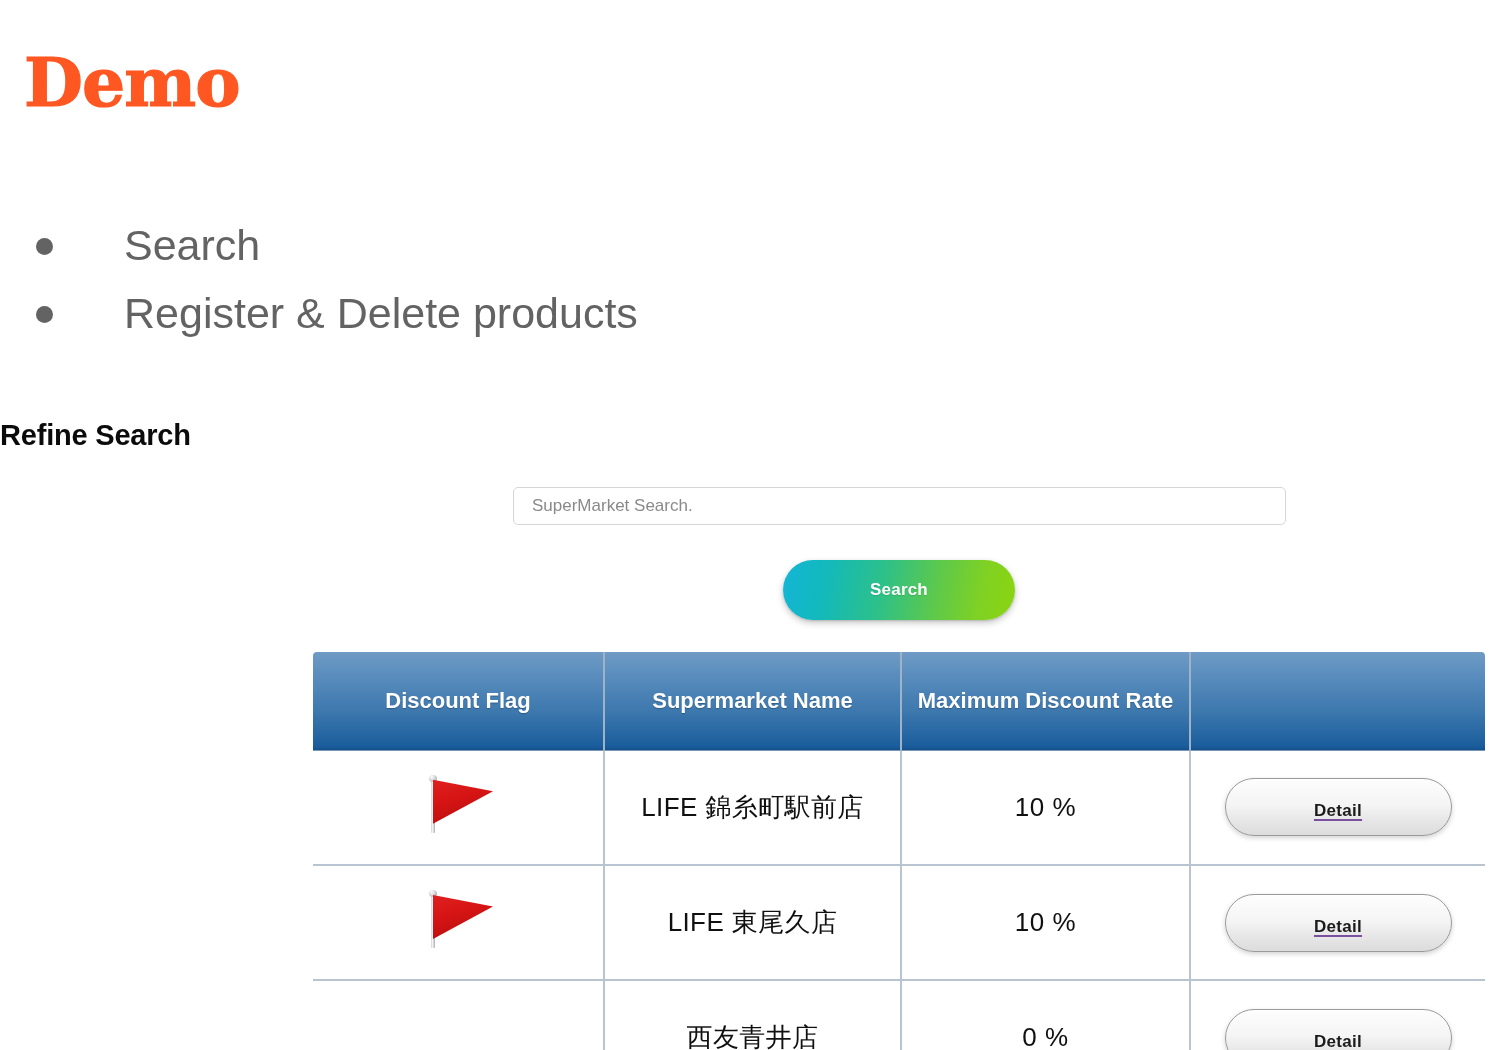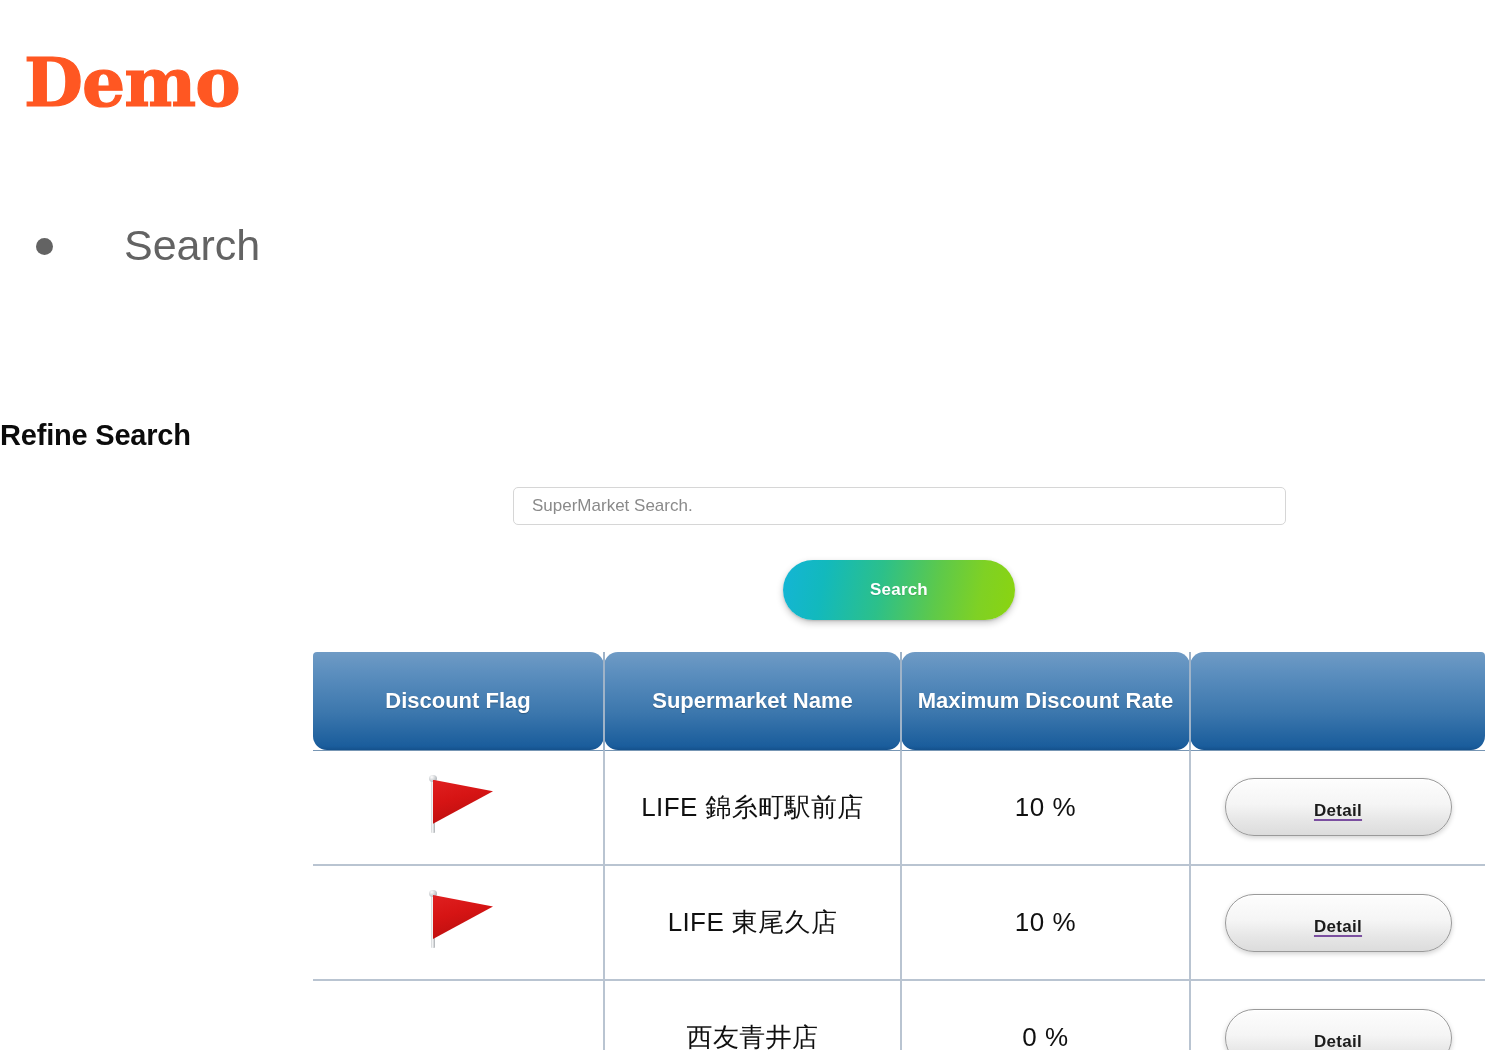--- a/index.html
+++ b/index.html
@@ -141,21 +141,20 @@
     font-size: 22px;
     font-weight: bold;
     height: 98px;
     text-align: center;
     border-right: 2px solid #9fb3c8;
     border-bottom: 1px solid #7796b4;
     padding: 0 8px;
     line-height: 1.38;
     text-shadow: 0 1px 1px rgba(0,0,0,0.25);
     box-sizing: border-box;
-    border-radius: 14px;
   }
   table.results thead th:last-child { border-right: none; }
   table.results thead th:first-child { border-top-left-radius: 4px; }
   table.results thead th:last-child { border-top-right-radius: 4px; }
 
   table.results tbody td {
     height: 115px;
     text-align: center;
     vertical-align: middle;
     border-right: 2px solid #b9c4d1;
@@ -238,20 +237,24 @@
 </style>
 </head>
 <body>
 
 <div class="slide-title">Demo</div>
 
 <ul class="bullets">
   <li class="bullet-row">
     <span class="bullet-dot"></span>
     <span class="bullet-text">Search</span>
+  </li>
+  <li class="bullet-row">
+    <span class="bullet-dot"></span>
+    <span class="bullet-text">Register &amp; Delete products</span>
   </li>
 </ul>
 
 <div class="refine-heading">Refine Search</div>
 
 <input class="search-input" type="text" placeholder="SuperMarket Search." style="">
 
 <button class="search-button">Search</button>
 
 <div class="results-table-wrap">

